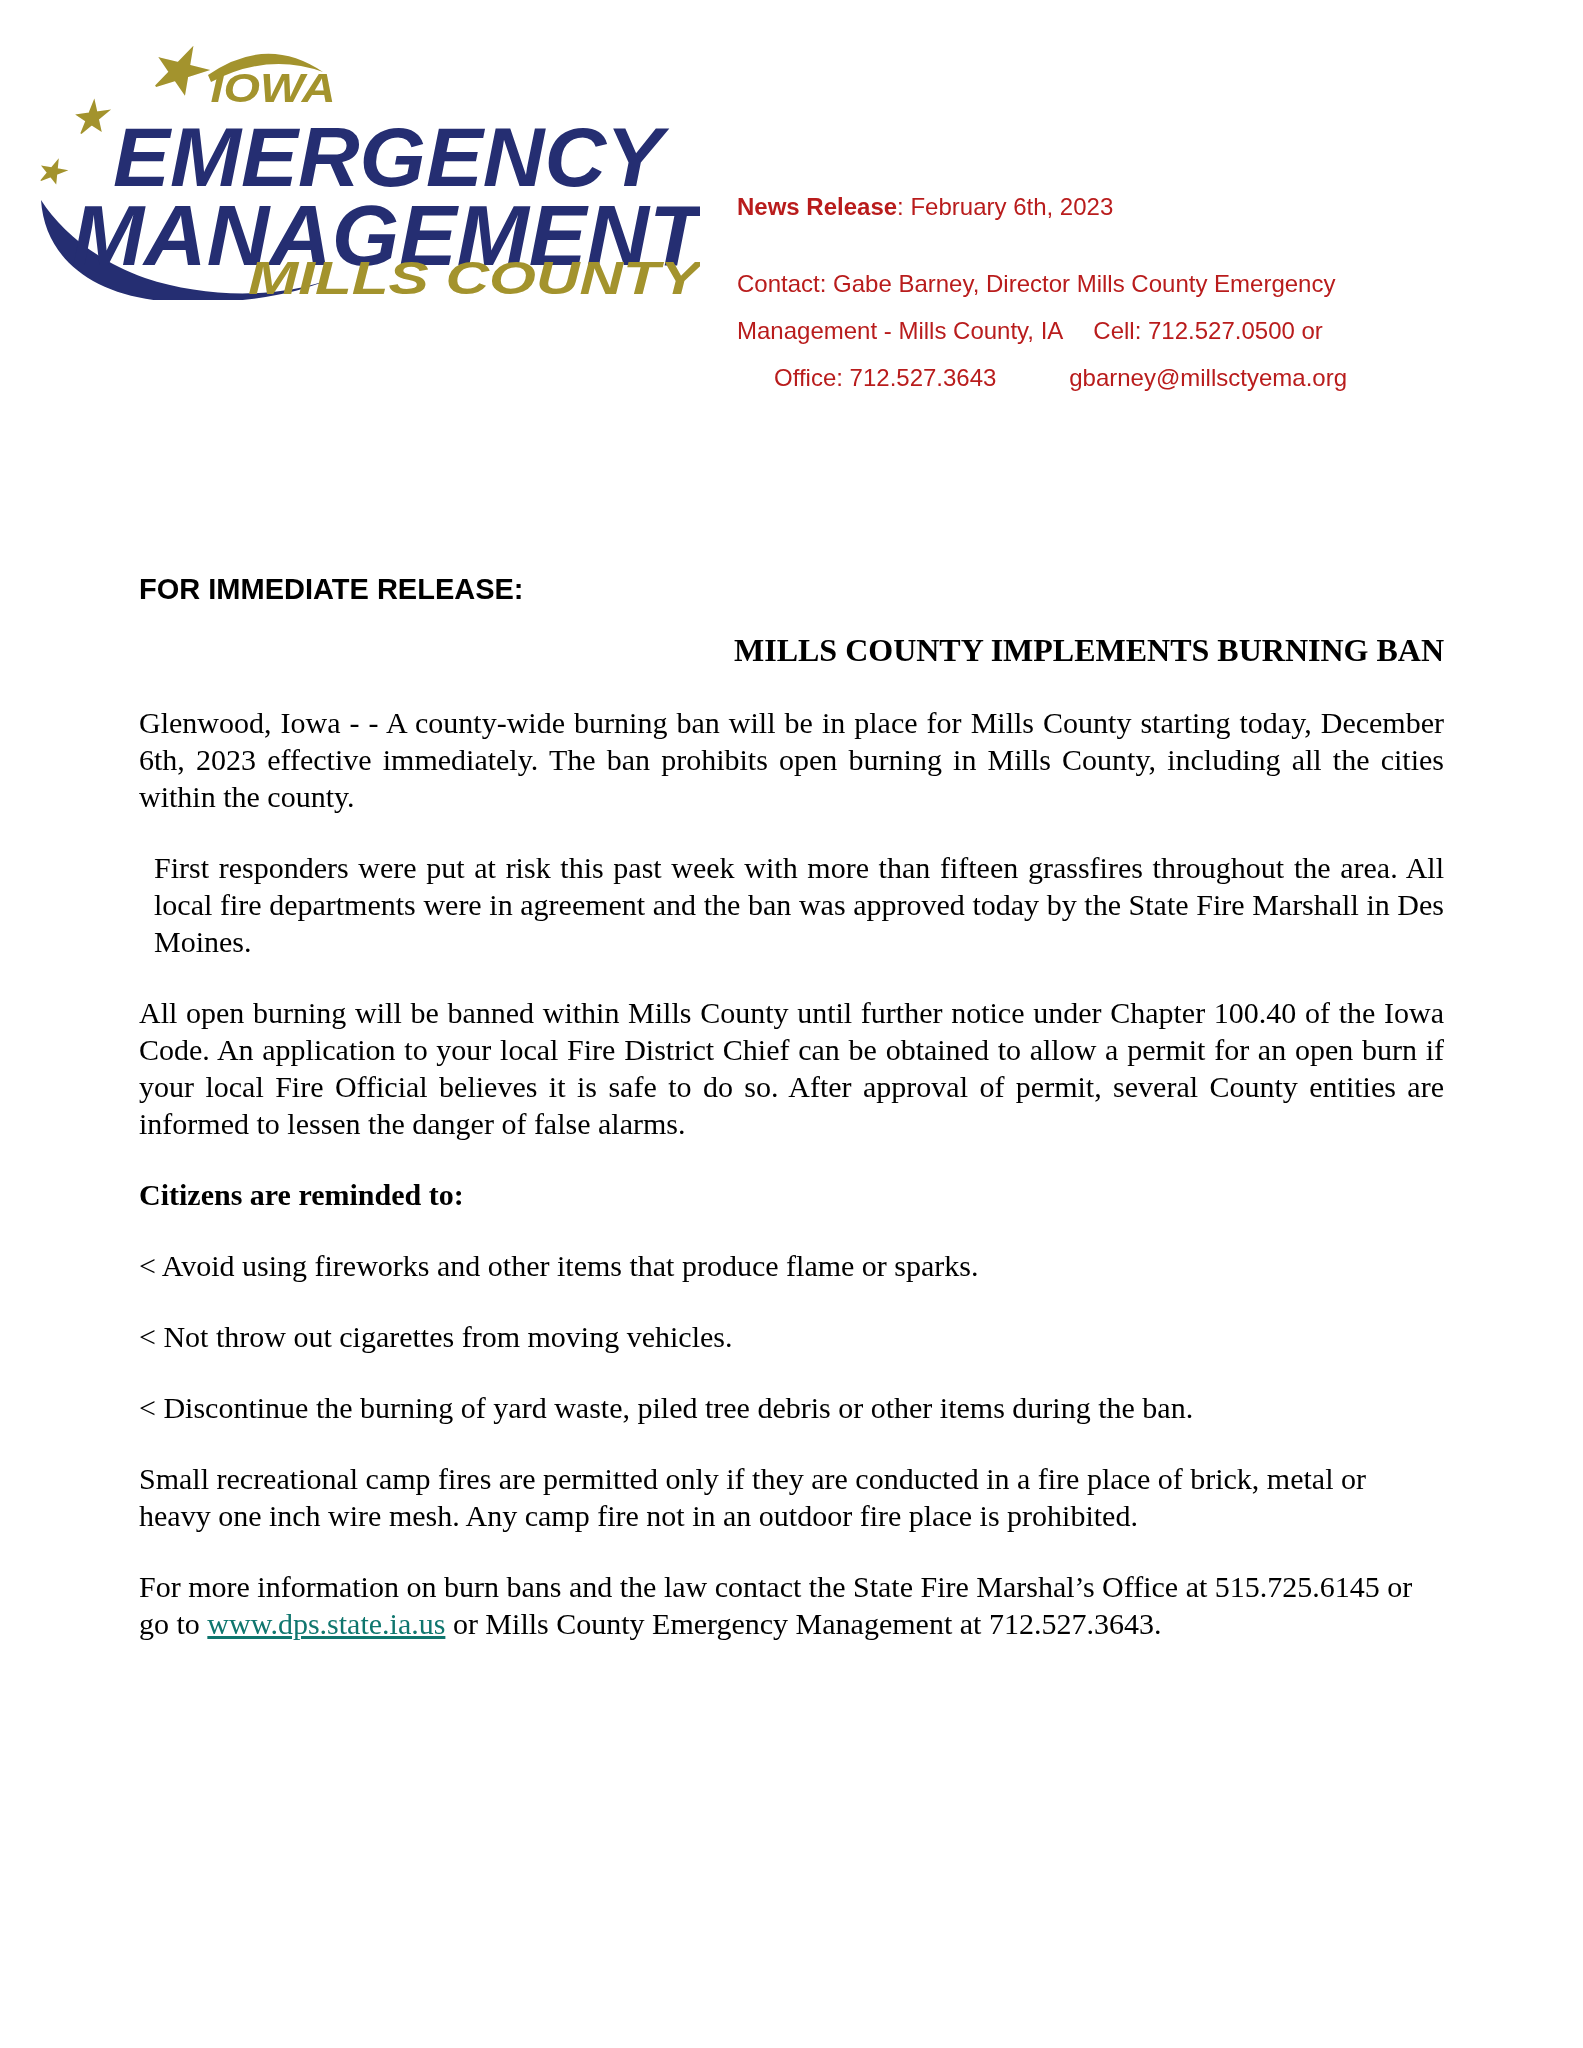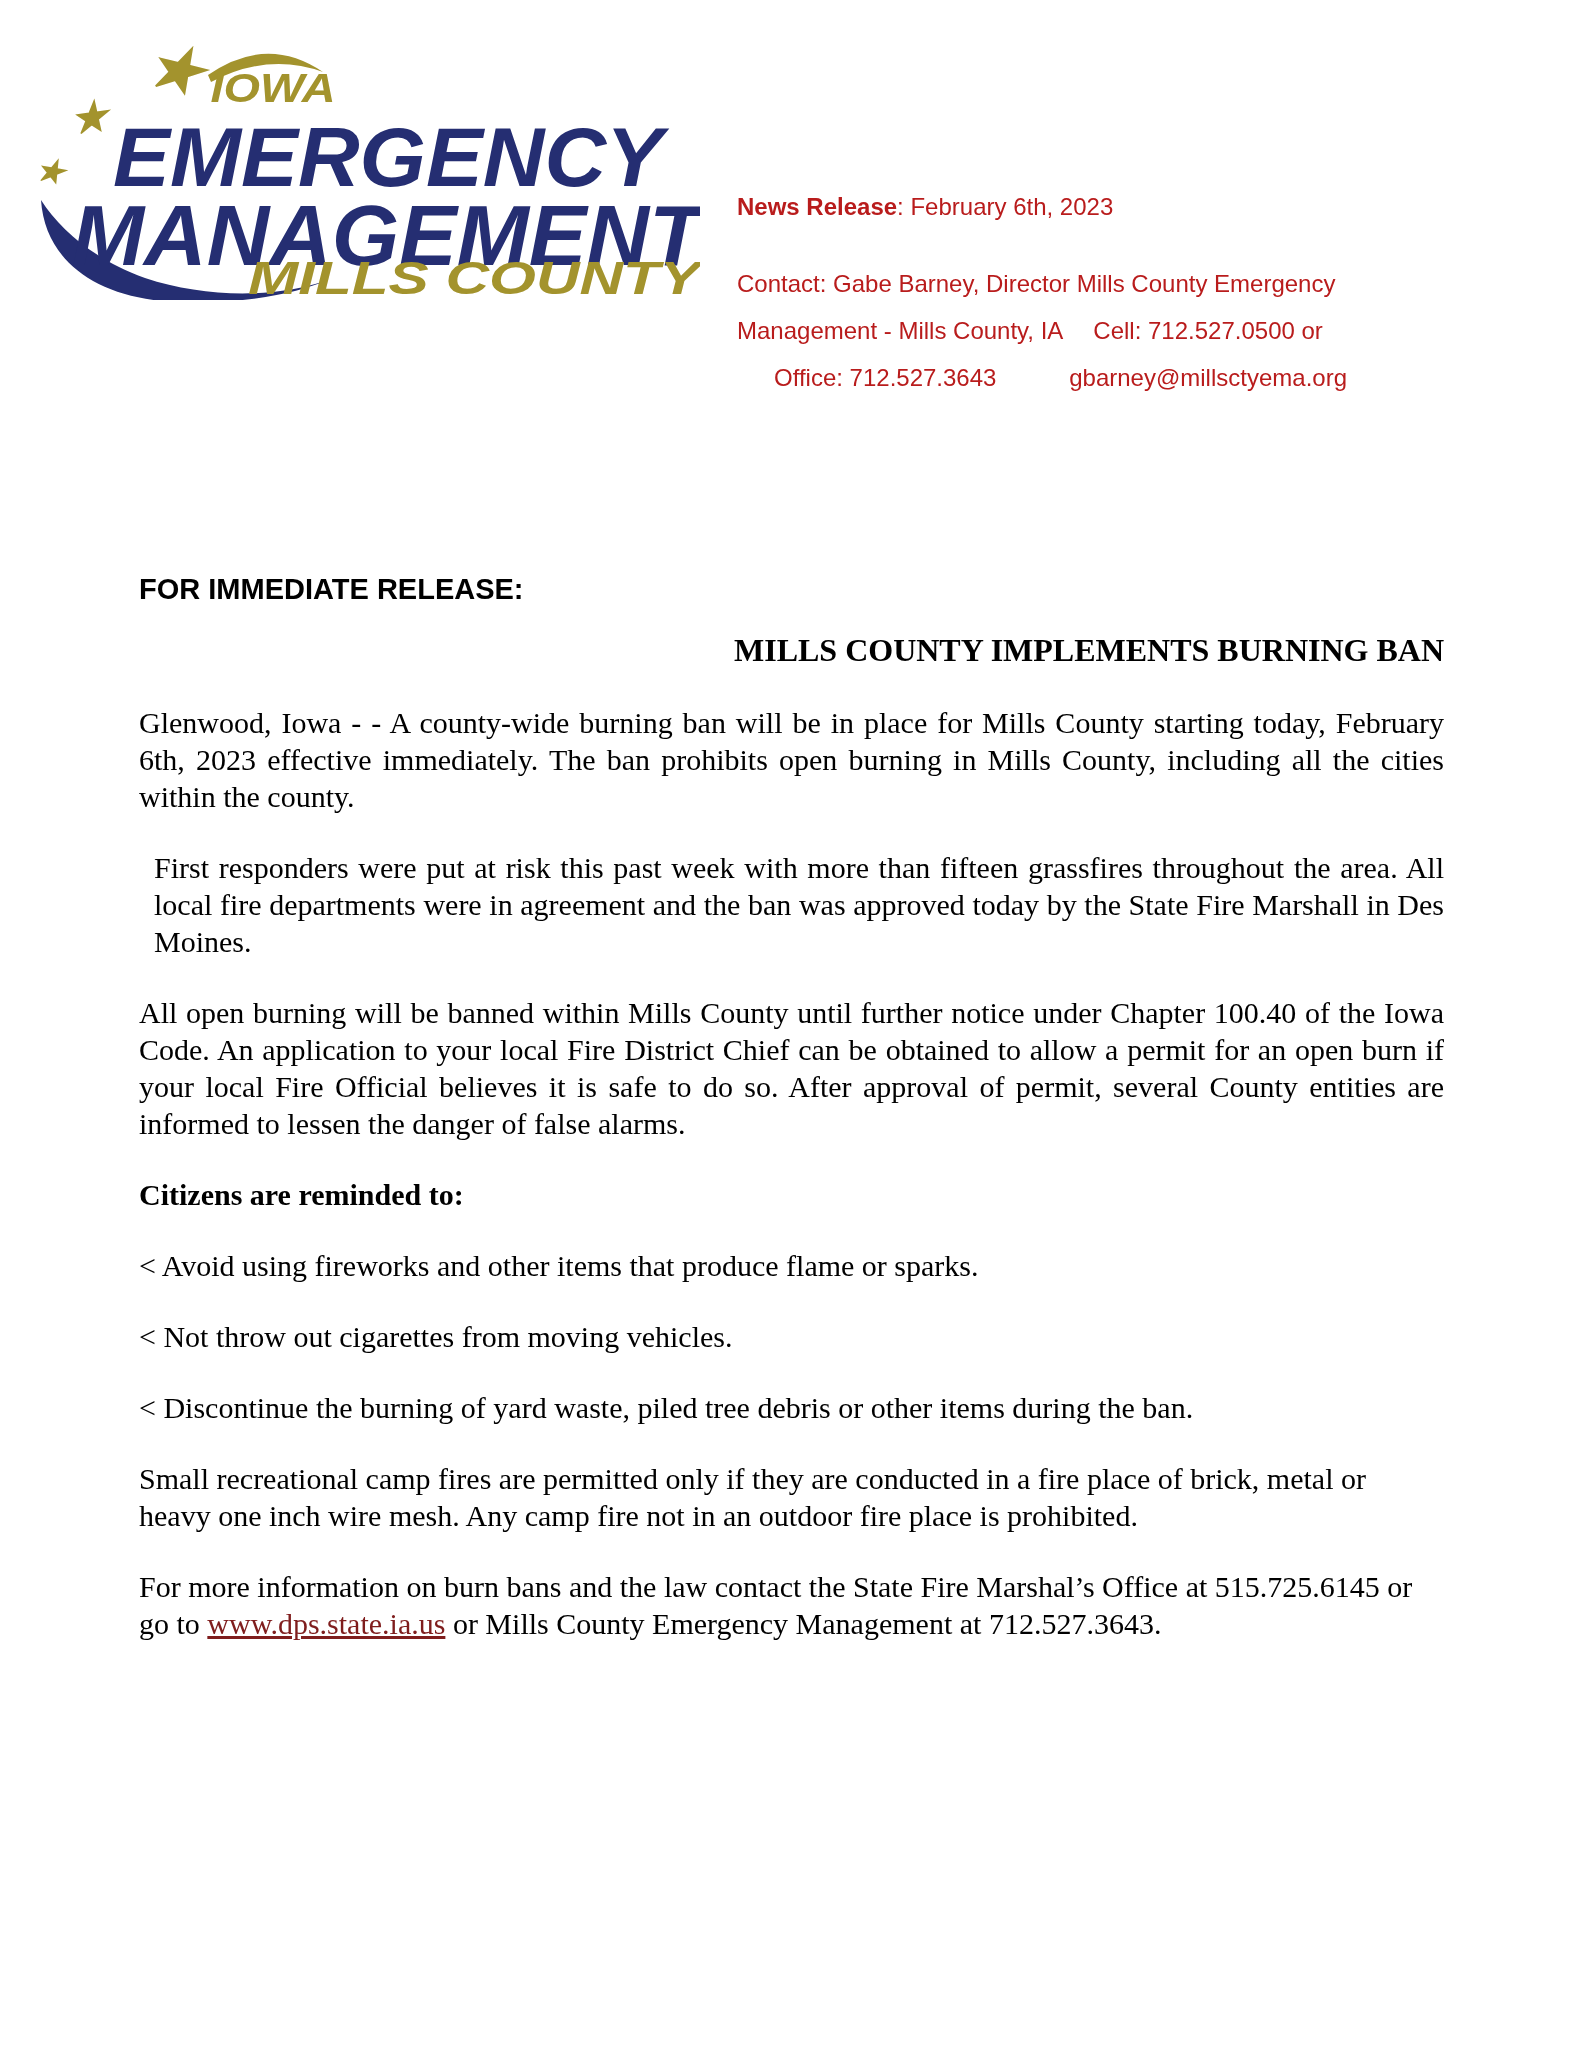--- a/index.html
+++ b/index.html
@@ -28,21 +28,21 @@
     font-weight:bold; font-size:29px; line-height:36px;
   }
   .doc-title {
     margin-top:23px; text-align:right; font-weight:bold; font-size:32px; line-height:40px;
   }
   .para { margin-top:34px; font-size:30px; line-height:37px; text-align:justify; }
   .para.left { text-align:left; }
   .para.indented { padding-left:15px; }
   .reminder { margin-top:34px; font-weight:bold; font-size:30px; line-height:37px; }
   .bullet { margin-top:34px; font-size:30px; line-height:37px; }
-  a.doc-link { color:#7f1d1d; text-decoration:underline; }
+  a.doc-link { color:#0f766e; text-decoration:underline; }
 </style>
 </head>
 <body>
 
 <div class="page">
 
   <div class="header-row">
 
     <div class="logo-wrap">
       <svg width="675" height="270" viewBox="0 0 675 270">
@@ -79,21 +79,21 @@
     </div>
 
   </div>
 
   <div class="content">
 
     <div class="release-line">FOR IMMEDIATE RELEASE:</div>
 
     <div class="doc-title">MILLS COUNTY IMPLEMENTS BURNING BAN</div>
 
-    <div class="para">Glenwood, Iowa - -  A county-wide burning ban will be in place for Mills County starting today, February 6th, 2023 effective immediately.  The ban prohibits open burning in Mills County, including all the cities within the county.</div>
+    <div class="para">Glenwood, Iowa - -  A county-wide burning ban will be in place for Mills County starting today, December 6th, 2023 effective immediately.  The ban prohibits open burning in Mills County, including all the cities within the county.</div>
 
     <div class="para indented">First responders were put at risk this past week with more than fifteen grassfires throughout the area.  All local fire departments were in agreement and the ban was approved today by the State Fire Marshall in Des Moines.</div>
 
     <div class="para">All open burning will be banned within Mills County until further notice under Chapter 100.40 of the Iowa Code.  An application to your local Fire District Chief can be obtained to allow a permit for an open burn if your local Fire Official believes it is safe to do so.  After approval of permit, several County entities are informed to lessen the danger of false alarms.</div>
 
     <div class="reminder">Citizens are reminded to:</div>
 
     <div class="bullet">&lt; Avoid using fireworks and other items that produce flame or sparks.</div>
     <div class="bullet">&lt; Not throw out cigarettes from moving vehicles.</div>
     <div class="bullet">&lt; Discontinue the burning of yard waste, piled tree debris or other items during the ban.</div>

